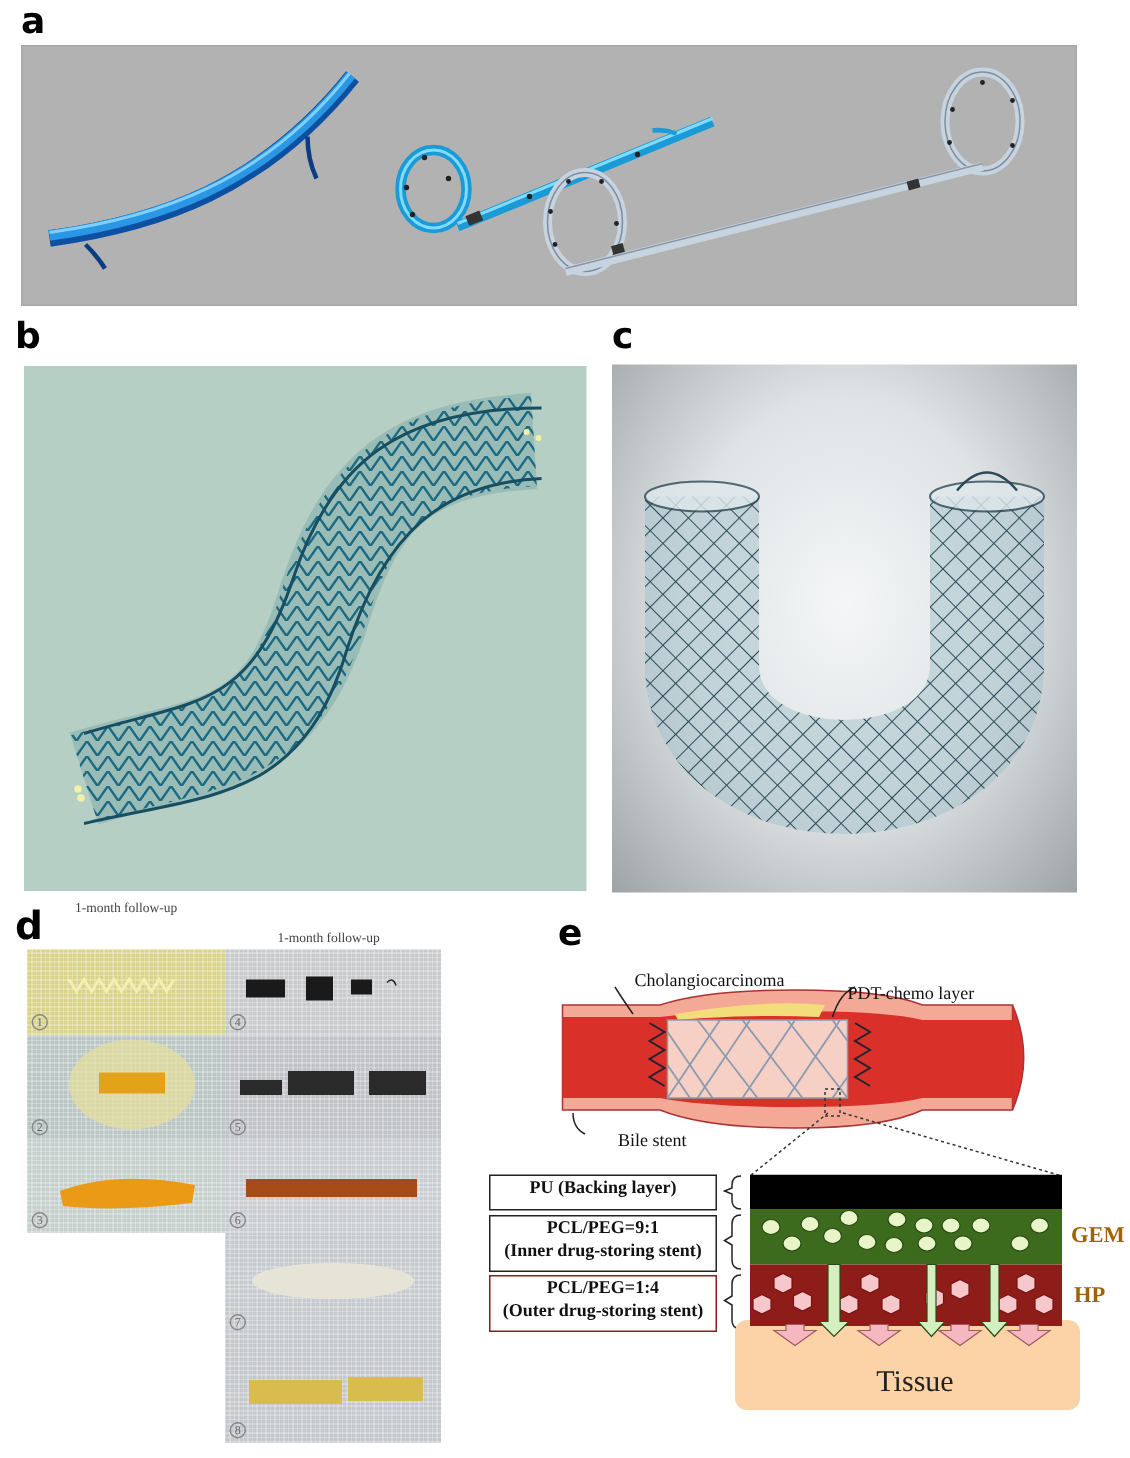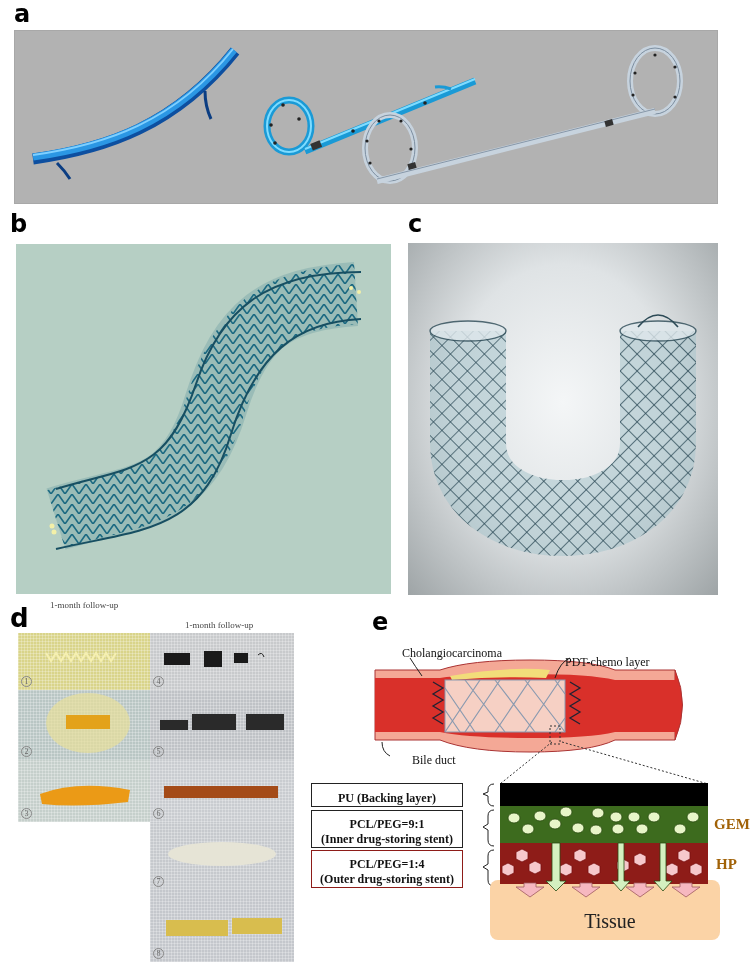--- a/index.html
+++ b/index.html
@@ -6,21 +6,21 @@
   body{width:753px;height:972px;position:relative;overflow:hidden;font-family:"Liberation Sans",sans-serif;}
   .plabel{position:absolute;font-family:"DejaVu Sans",sans-serif;font-weight:bold;font-size:24px;color:#000;line-height:1;}
   .panel{position:absolute;overflow:hidden;}
   #pa{left:14px;top:30px;width:702px;height:172px;background:#b2b2b2;border:1px solid #a8a8a8;}
   #pb{left:16px;top:244px;width:375px;height:350px;background:#b6cfc4;}
   #pc{left:408px;top:243px;width:310px;height:352px;background:radial-gradient(ellipse at 50% 45%,#f4f6f7 0%,#dfe3e5 50%,#9ea4a6 100%);}
   .dhead{position:absolute;font-family:"Liberation Serif",serif;font-size:9px;color:#444;}
   .dcell{position:absolute;overflow:hidden;
     background-image:repeating-linear-gradient(0deg,rgba(255,255,255,.25) 0 1px,transparent 1px 3px),repeating-linear-gradient(90deg,rgba(255,255,255,.25) 0 1px,transparent 1px 3px);}
   .dnum{position:absolute;left:3px;bottom:3px;font-family:"Liberation Serif",serif;font-size:8px;color:#666;width:9px;height:9px;border:1px solid #888;border-radius:50%;text-align:center;line-height:9px;}
-  .lbox{position:absolute;left:311px;width:150px;border:1.5px solid #222;background:#fff;font-family:"Liberation Serif",serif;font-weight:bold;font-size:12px;text-align:center;color:#111;display:flex;flex-direction:column;justify-content:flex-end;line-height:1.25;}
+  .lbox{position:absolute;left:326px;width:150px;border:1.5px solid #222;background:#fff;font-family:"Liberation Serif",serif;font-weight:bold;font-size:12px;text-align:center;color:#111;display:flex;flex-direction:column;justify-content:flex-start;line-height:1.25;}
   .side{position:absolute;font-family:"Liberation Serif",serif;font-weight:bold;font-size:15px;color:#a16207;}
   .anno{position:absolute;font-family:"Liberation Serif",serif;font-size:12px;color:#111;white-space:nowrap;}
 </style>
 </head>
 <body>
 
 <div class="plabel" style="left:14px;top:2px;">a</div>
 <div class="plabel" style="left:10px;top:212px;">b</div>
 <div class="plabel" style="left:408px;top:212px;">c</div>
 <div class="plabel" style="left:10px;top:605px;font-size:26px;">d</div>
@@ -191,23 +191,23 @@
     <rect x="75" y="40" width="120" height="52" fill="#f6d0c4" stroke="#8a9ab0" stroke-width="1"></rect>
     <path d="M75 48 L105 92 M75 70 L90 92 M95 40 L135 92 M125 40 L165 92 M155 40 L195 92 M185 40 L195 54 M75 92 L110 40 M95 92 L130 40 M125 92 L160 40 M155 92 L190 40 M185 92 L195 78" stroke="#8a9ab0" stroke-width="1.2"></path>
     <path d="M63 42 l10 6 l-10 6 l10 6 l-10 6 l10 6 l-10 6 l10 6" stroke="#223" stroke-width="1.3" fill="none"></path>
     <path d="M200 42 l10 6 l-10 6 l10 6 l-10 6 l10 6 l-10 6 l10 6" stroke="#223" stroke-width="1.3" fill="none"></path>
     <path d="M305 30 Q 320 65 305 100" fill="#d9302a" stroke="#a33"></path>
     <rect x="180" y="86" width="10" height="18" fill="none" stroke="#333" stroke-dasharray="2,2"></rect>
     <path d="M40 18 Q 45 26 52 36" stroke="#222" fill="none"></path>
     <path d="M200 18 Q 190 22 185 38" stroke="#222" fill="none"></path>
     <path d="M12 102 Q 12 112 20 116" stroke="#222" fill="none"></path>
   </svg>
-  <div class="anno" style="left:402px;top:646px;">Cholangiocarcinoma</div>
+  <div class="anno" style="left:423px;top:646px;">Cholangiocarcinoma</div>
   <div class="anno" style="left:565px;top:655px;">PDT-chemo layer</div>
-  <div class="anno" style="left:412px;top:753px;">Bile duct</div>
+  <div class="anno" style="left:412px;top:753px;">Bile stent</div>
 
   <svg style="position:absolute;left:490px;top:740px;" width="230" height="50">
     <line x1="62" y1="2" x2="10" y2="44" stroke="#333" stroke-dasharray="2,2"></line>
     <line x1="72" y1="2" x2="218" y2="44" stroke="#333" stroke-dasharray="2,2"></line>
   </svg>
 
   <div class="lbox" style="top:783px;height:22px;border-color:#222;">
     <span>PU (Backing layer)</span>
   </div>
   <div class="lbox" style="top:810px;height:36px;border-color:#222;">

